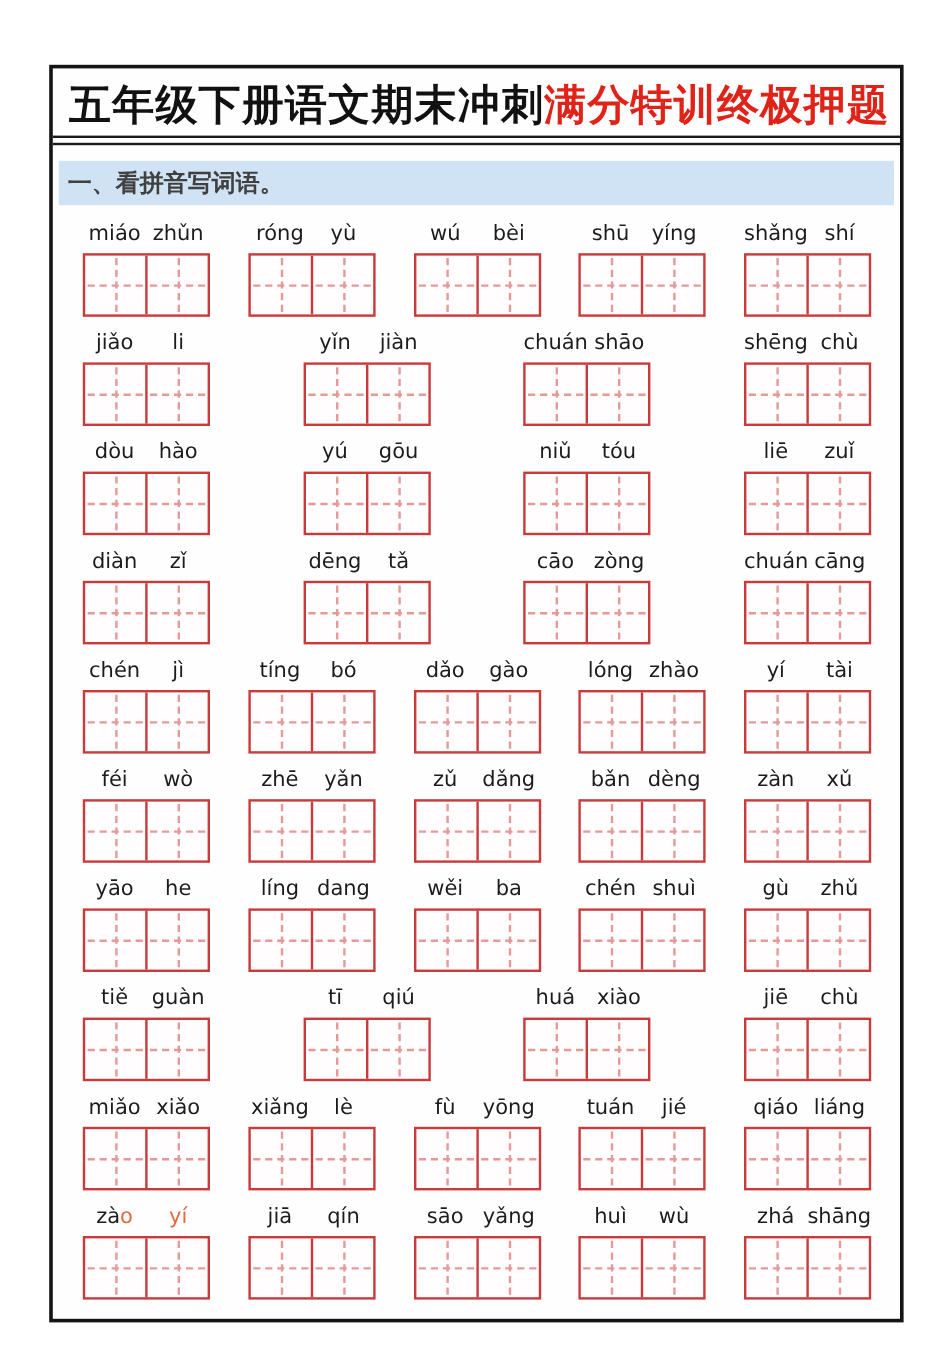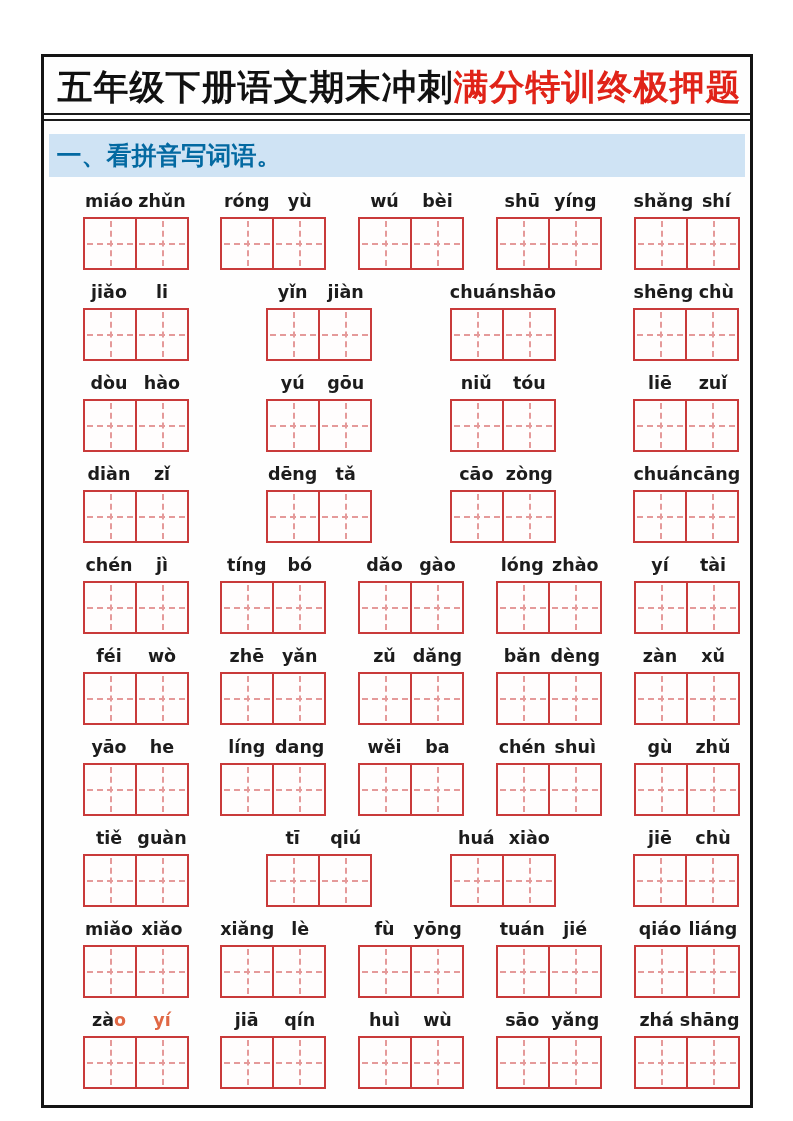--- a/index.html
+++ b/index.html
@@ -21,31 +21,31 @@
   }
   .t-red{color:#e02318;text-align:right;}
   .dbl-rule{
     height:4px;border-top:2px solid #1a1a1a;border-bottom:2px solid #1a1a1a;
     margin:0 0 13px 0;
   }
   
   .section-bar{
     margin:0 5px 10px 5px;background:#cfe3f4;
     padding:5px 8px 5px 8px;
-    font-weight:bold;font-size:25px;color:#0369a1;
+    font-weight:bold;font-size:20px;color:#404040;
     font-family:"Liberation Serif","DejaVu Serif",serif;
   }
   
   .grid{padding:2px 10px 6px 12px;}
   .row{
     display:flex;justify-content:space-between;
     margin-bottom:10px;
   }
   .cell{
-    width:133px;display:flex;flex-direction:column;align-items:flex-end;font-weight:bold;
+    width:133px;display:flex;flex-direction:column;align-items:center;
   }
   .pinyin{
     width:106px;display:flex;margin-bottom:3px;
     font-size:17.5px;line-height:25px;color:#1c1c1c;
     font-family:"DejaVu Sans",sans-serif;
   }
   .syl{flex:1;text-align:center;white-space:nowrap;}
   .hl{color:#e06845;}
   .pair{
     box-sizing:border-box;width:106px;height:53px;
@@ -518,32 +518,32 @@
             <span class="syl">jiā</span>
             <span class="syl">qín</span>
           </div>
           <div class="pair">
             <div class="box"></div>
             <div class="box"></div>
           </div>
         </div>
         <div class="cell">
           <div class="pinyin">
+            <span class="syl">sāo</span>
+            <span class="syl">yǎng</span>
+          </div>
+          <div class="pair">
+            <div class="box"></div>
+            <div class="box"></div>
+          </div>
+        </div>
+        <div class="cell">
+          <div class="pinyin">
             <span class="syl">huì</span>
             <span class="syl">wù</span>
-          </div>
-          <div class="pair">
-            <div class="box"></div>
-            <div class="box"></div>
-          </div>
-        </div>
-        <div class="cell">
-          <div class="pinyin">
-            <span class="syl">sāo</span>
-            <span class="syl">yǎng</span>
           </div>
           <div class="pair">
             <div class="box"></div>
             <div class="box"></div>
           </div>
         </div>
         <div class="cell">
           <div class="pinyin">
             <span class="syl">zhá</span>
             <span class="syl">shāng</span>

